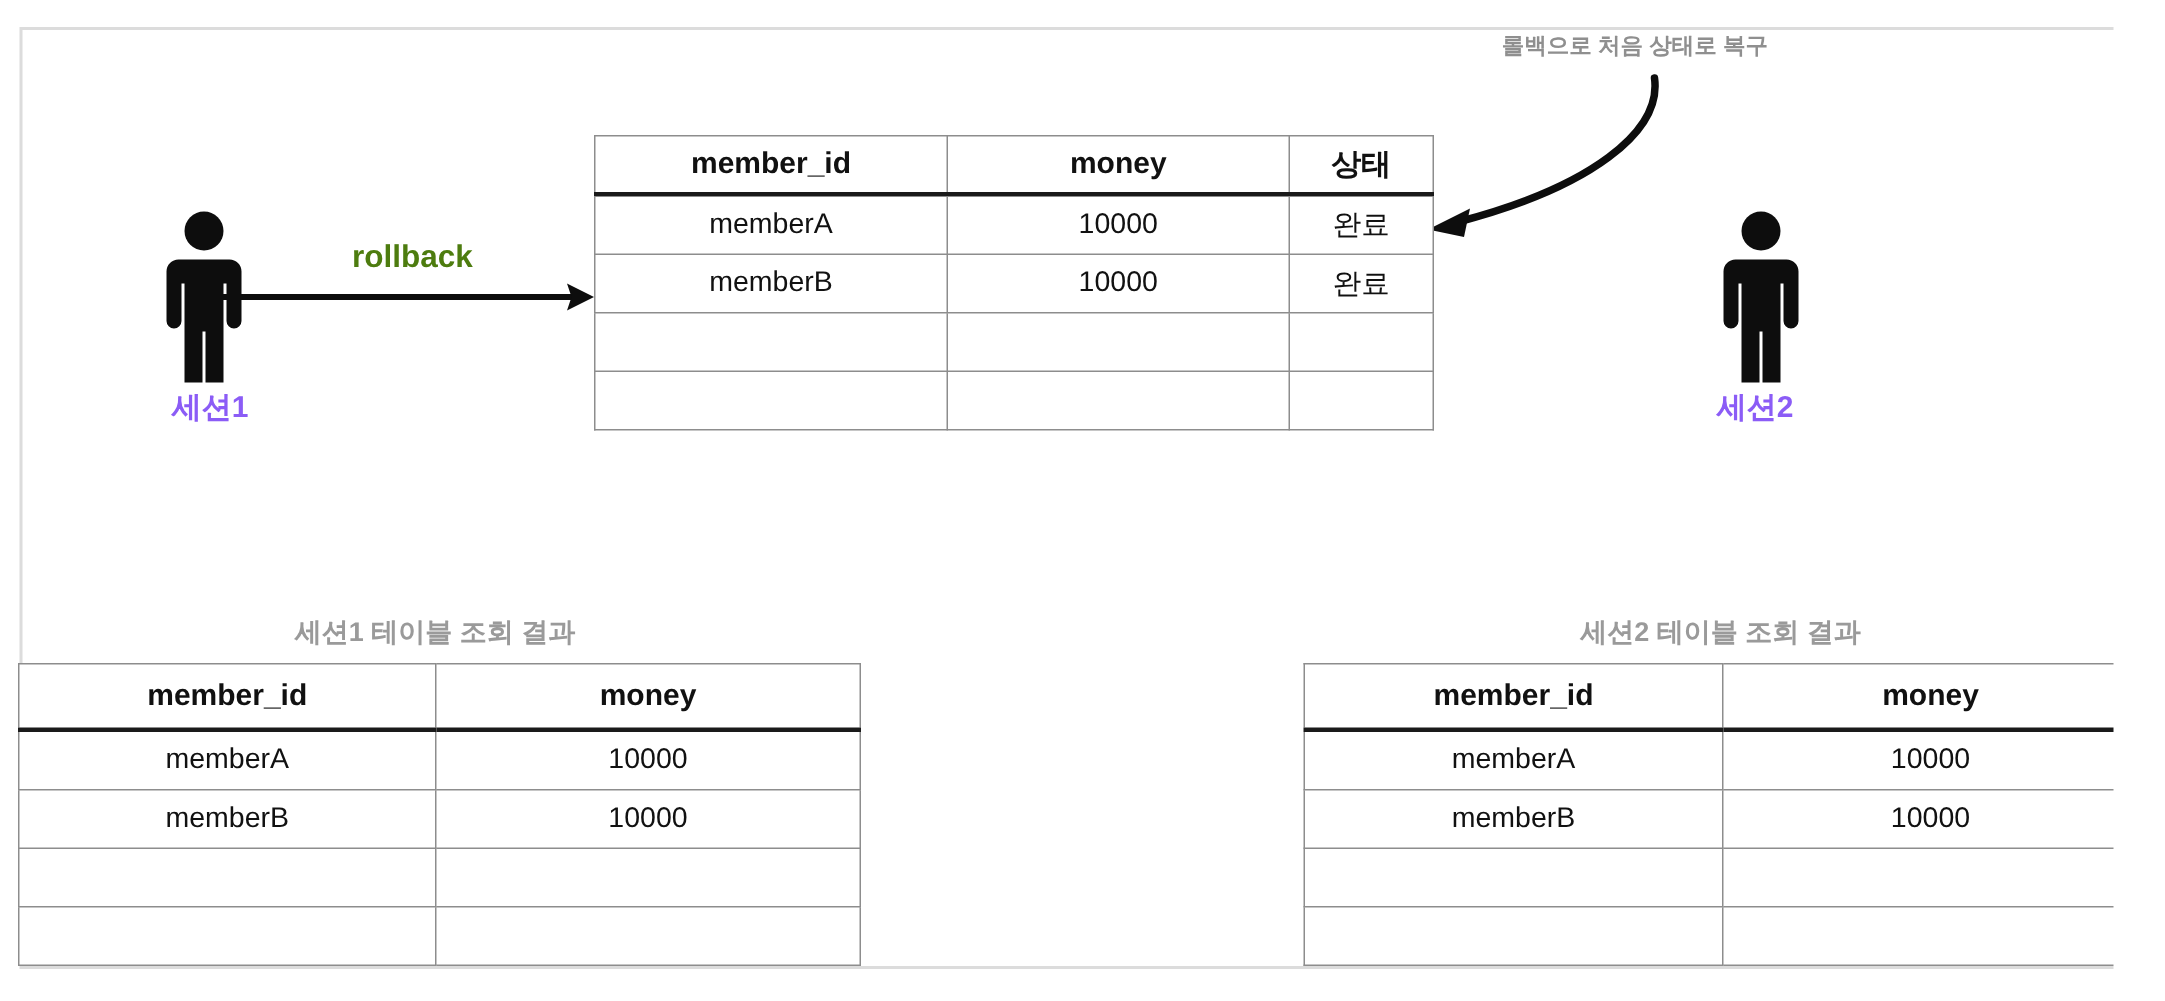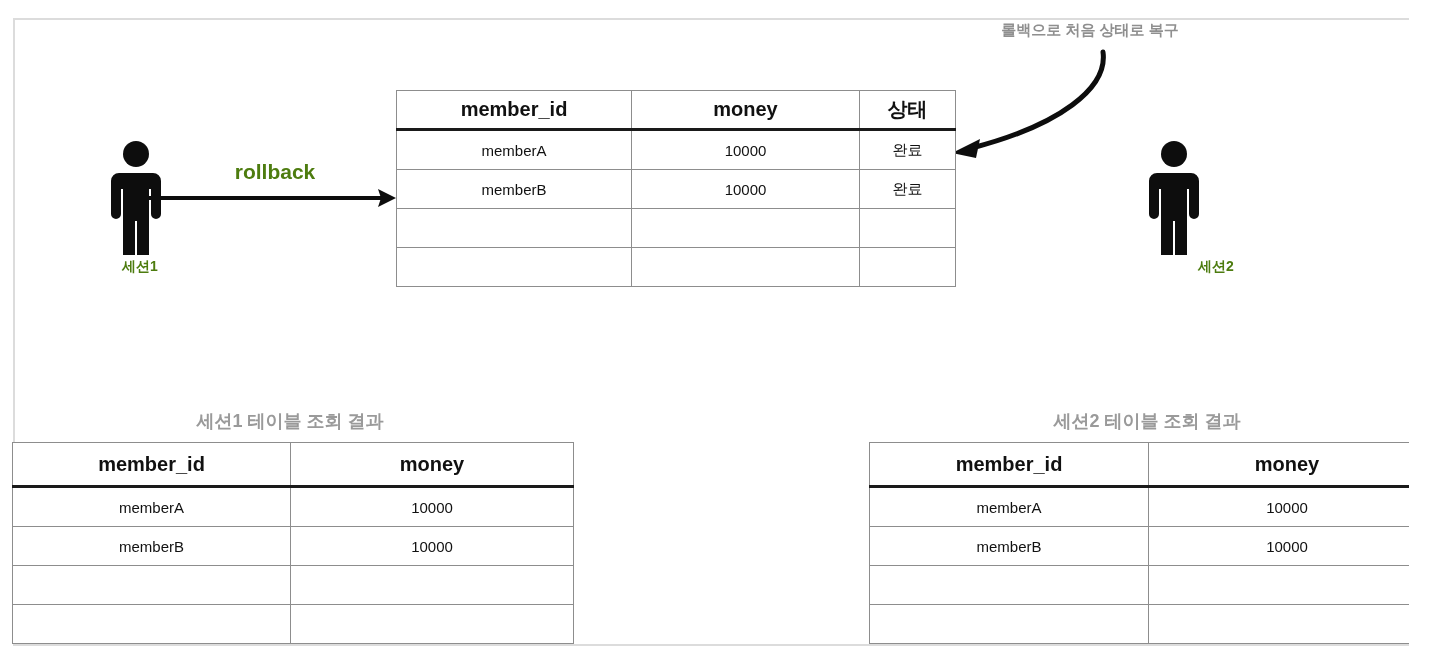--- a/index.html
+++ b/index.html
@@ -10,21 +10,21 @@
   .canvas-frame{
     position:absolute;left:13px;top:18px;width:1414px;height:628px;
     border:2px solid #dcdcdc;box-sizing:border-box;background:transparent;
   }
 
   
   .dtable{position:absolute;border-collapse:collapse;background:#fff;table-layout:fixed;padding-left:24px;}
   .dtable td,.dtable th{
     border:1px solid #8d8d8d;
     text-align:center;vertical-align:middle;
-    font-size:15px;color:#111;padding:0;
+    font-size:19px;color:#111;padding:0;
     font-weight:400;
   }
   .dtable th{font-weight:700;}
   .dtable tr.head th{border-bottom:3px solid #1a1a1a;}
   .bold-cell{font-weight:700;}
   .empty-cell{color:transparent;}
 
   
   #main-table{left:396px;top:90px;width:559px;}
   #main-table col.c1{width:235px}
@@ -50,25 +50,25 @@
   }
   #cap-left{left:190px;top:409px;width:200px;}
   #cap-right{left:1047px;top:409px;width:200px;}
 
   
   .person{position:absolute;}
   .person svg{display:block;}
   #person1{left:105px;top:140px;}
   #person2{left:1143px;top:140px;}
   .person-label{
-    position:absolute;font-size:14px;color:#4d7c0f;font-weight:700;
+    position:absolute;font-size:20px;color:#8b5cf6;font-weight:700;
     white-space:nowrap;text-align:center;
   }
   #label-session1{left:60px;top:258px;width:160px;}
-  #label-session2{left:1136px;top:258px;width:160px;}
+  #label-session2{left:1090px;top:258px;width:160px;}
 
   
   #rollback-arrow{position:absolute;left:140px;top:178px;}
   #rollback-label{
     position:absolute;left:185px;top:160px;width:180px;text-align:center;
     font-size:21px;font-weight:700;color:#4d7c0f;white-space:nowrap;
   }
 
   
   #curve-arrow{position:absolute;left:940px;top:40px;}

